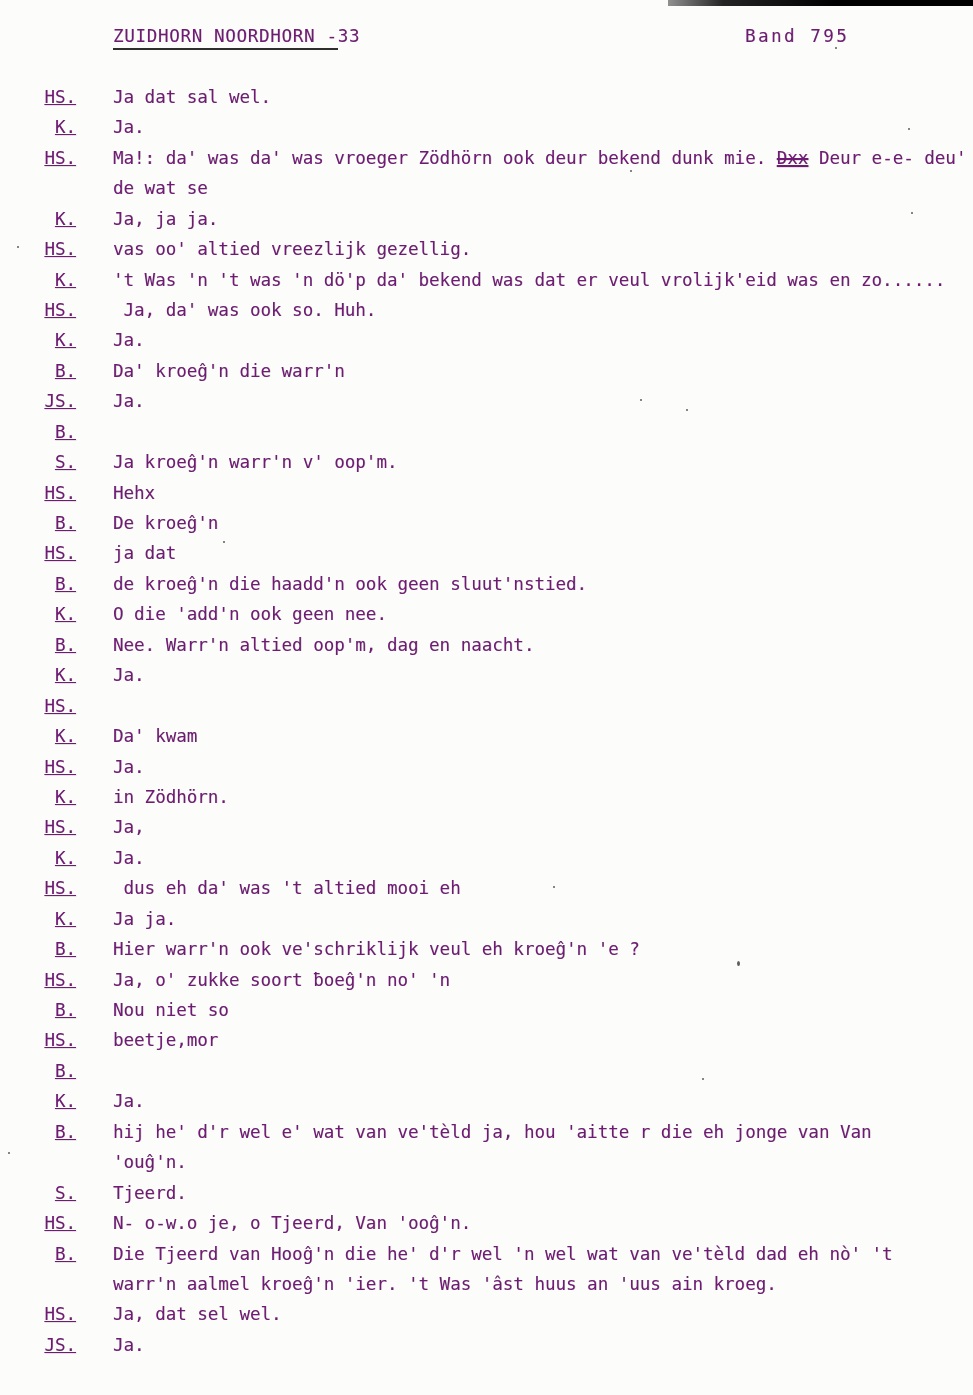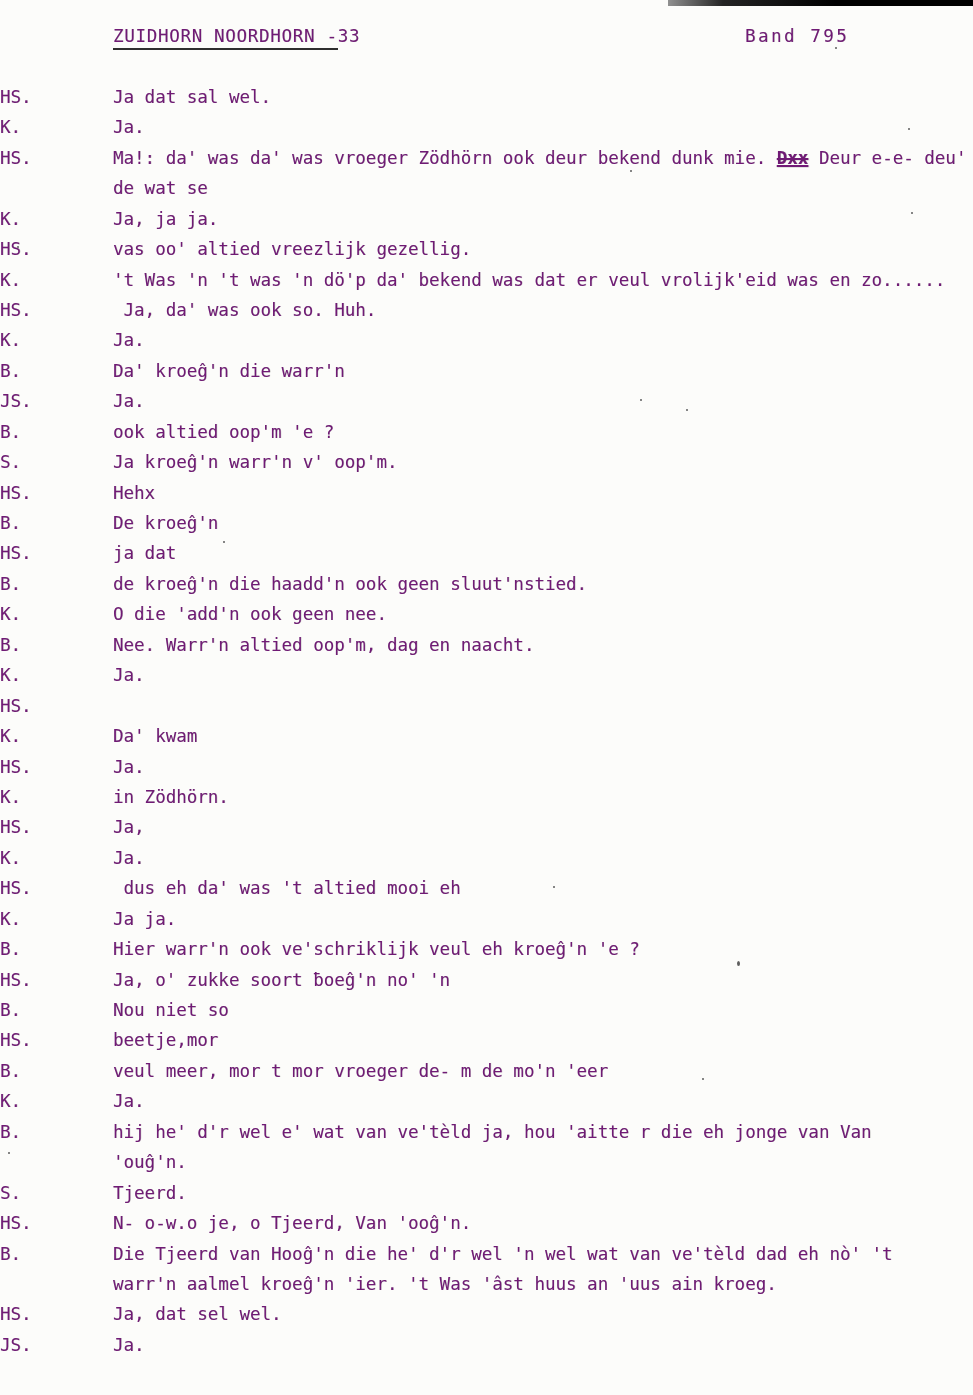--- a/index.html
+++ b/index.html
@@ -13,28 +13,28 @@
     text-shadow:0.4px 0.4px 0 rgba(40,40,40,0.30);
     overflow:hidden;
     margin:0 auto;
   }
   .scan-bar-top{
     position:absolute;top:0;left:668px;width:305px;height:6px;
     background:linear-gradient(to right,#909090,#242424 18%,#000 55%);
   }
   .doc{position:absolute;top:21px;left:0;width:100%;}
   .row{display:flex;height:30.45px;line-height:30.45px;}
-  .label{flex:0 0 76px;text-align:left;white-space:pre;}
+  .label{flex:0 0 76px;text-align:right;white-space:pre;text-decoration:underline;}
   .text{margin-left:37px;white-space:pre;}
   .header-row{position:relative;}
   .title{letter-spacing:0.7px;}
   .title-u{border-bottom:2.5px solid #2e2e2e;padding-bottom:2px;}
   .band{position:absolute;left:745px;top:0;letter-spacing:2.5px;}
   .seg-strike{
-    font-weight:bold;
+    font-weight:normal;
     text-decoration:underline line-through;
     text-decoration-thickness:2px;
   }
   .speck{position:absolute;background:#5e5e5e;border-radius:50%;width:2px;height:2px;}
 </style>
 </head>
 <body>
 
 <div class="page">
 
@@ -89,21 +89,20 @@
         <div class="row">
           <span class="label">B.</span>
           <span class="text">Da' kroeĝ'n die warr'n</span>
         </div>
         <div class="row">
           <span class="label">JS.</span>
           <span class="text">Ja.</span>
         </div>
         <div class="row">
           <span class="label">B.</span>
-          <span class="text">ook altied oop'm 'e ?</span>
         </div>
         <div class="row">
           <span class="label">S.</span>
           <span class="text">Ja kroeĝ'n warr'n v' oop'm.</span>
         </div>
         <div class="row">
           <span class="label">HS.</span>
           <span class="text">Hehx</span>
         </div>
         <div class="row">
@@ -172,21 +171,20 @@
         <div class="row">
           <span class="label">B.</span>
           <span class="text">Nou niet so</span>
         </div>
         <div class="row">
           <span class="label">HS.</span>
           <span class="text">beetje,mor</span>
         </div>
         <div class="row">
           <span class="label">B.</span>
-          <span class="text">veul meer, mor t mor vroeger de- m de mo'n 'eer</span>
         </div>
         <div class="row">
           <span class="label">K.</span>
           <span class="text">Ja.</span>
         </div>
         <div class="row">
           <span class="label">B.</span>
           <span class="text">hij he' d'r wel e' wat van ve'tèld ja, hou 'aitte r die eh jonge van Van</span>
         </div>
         <div class="row">

